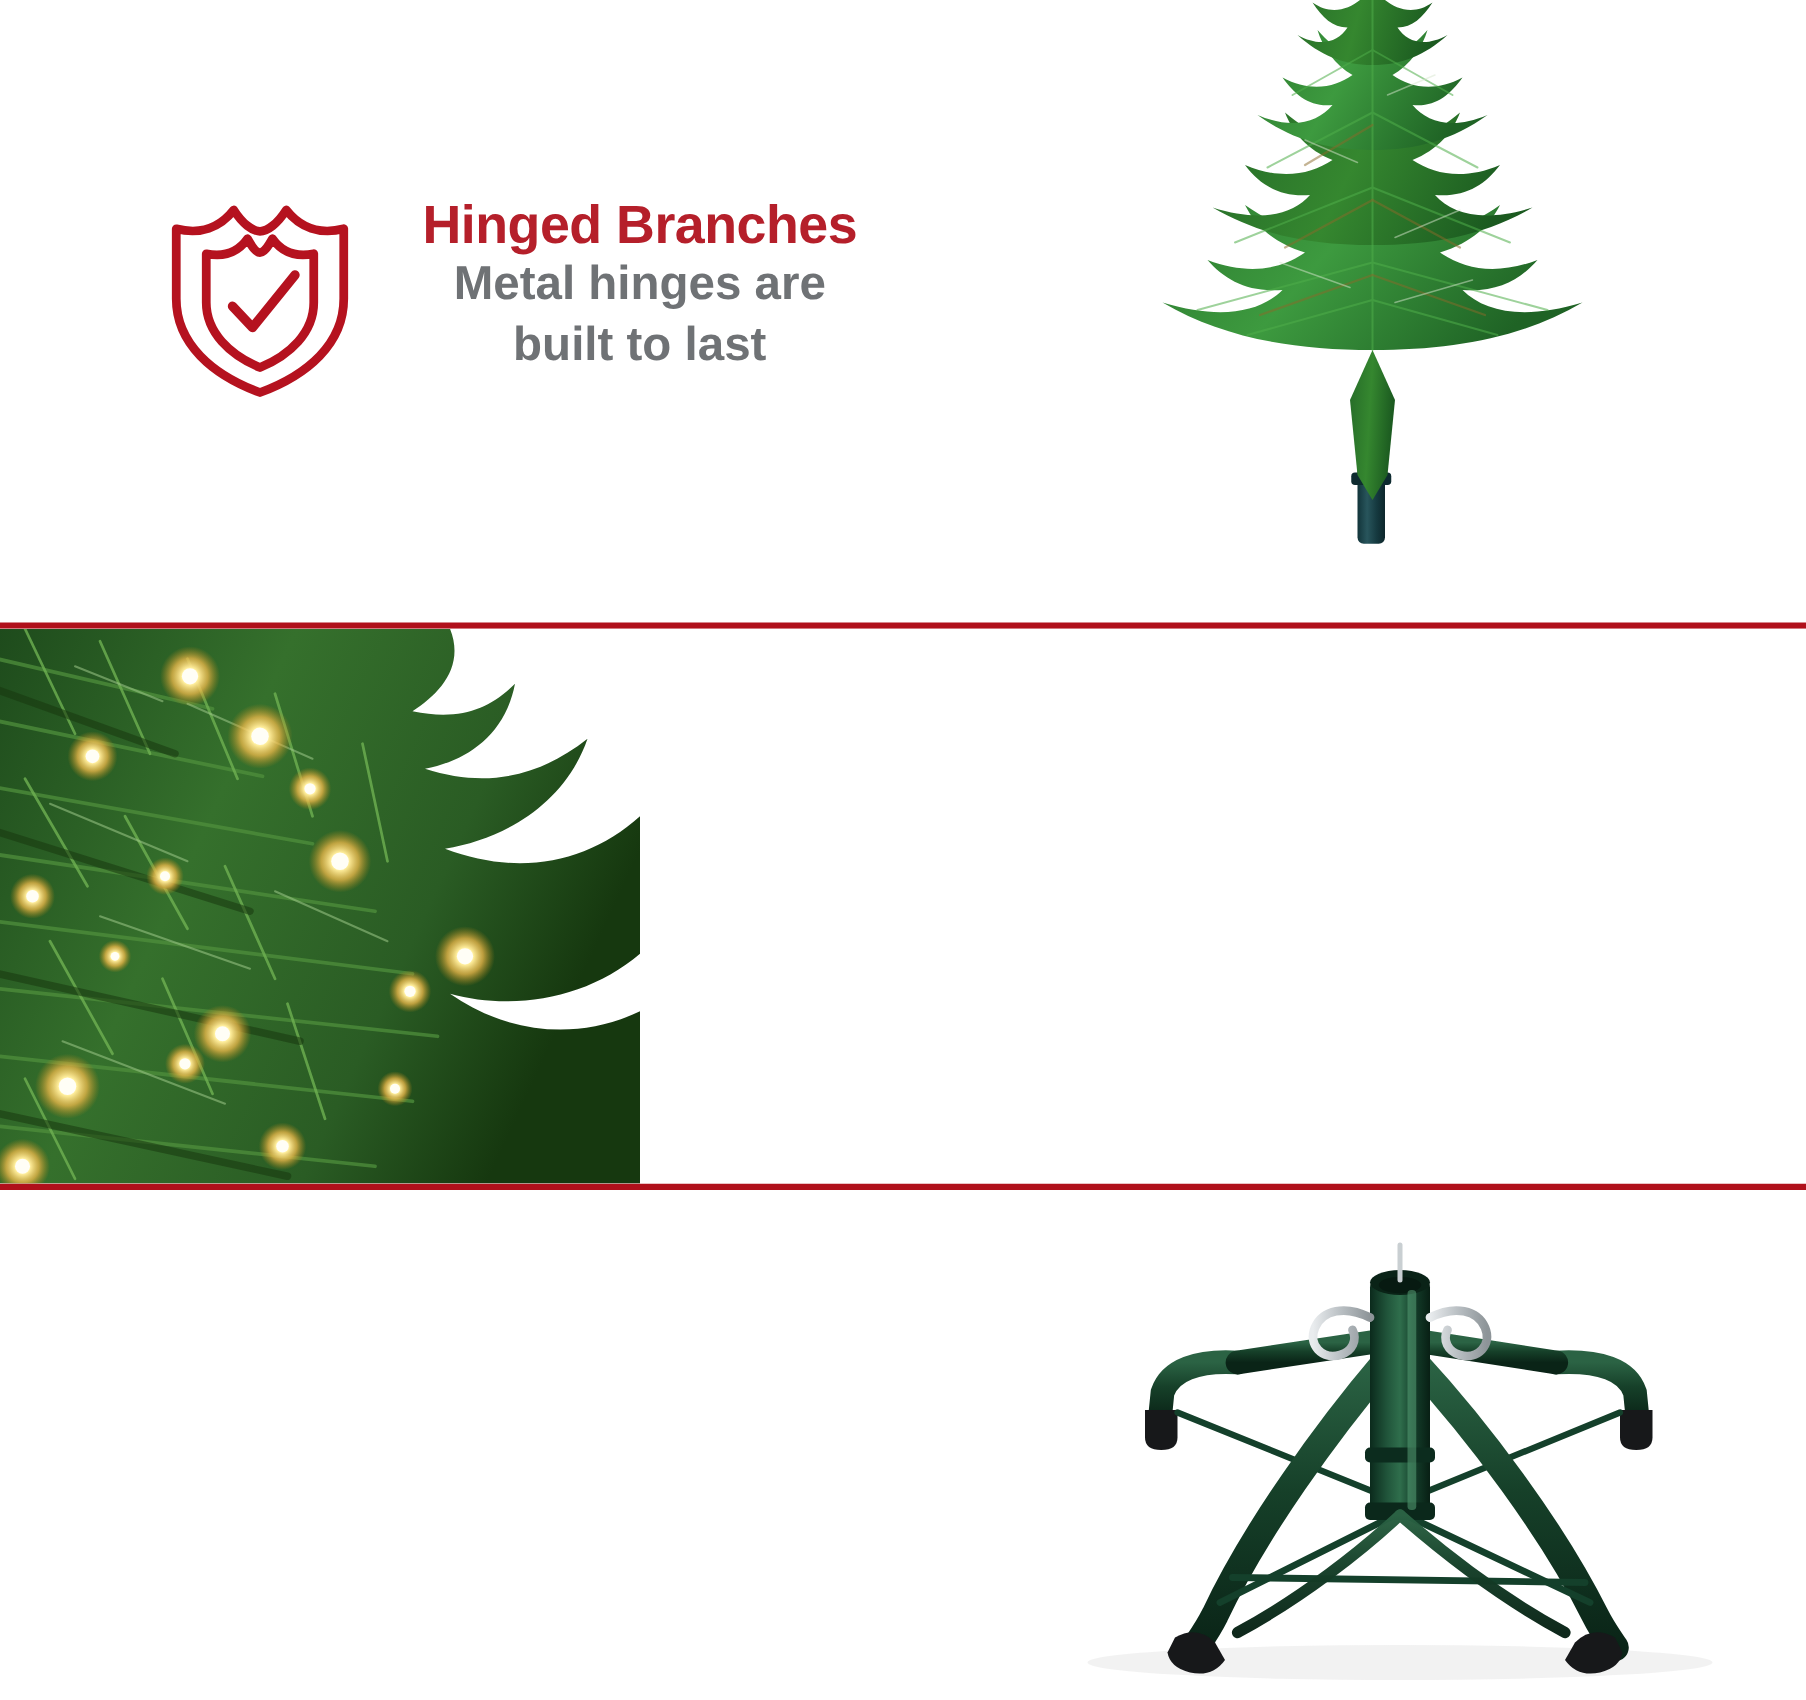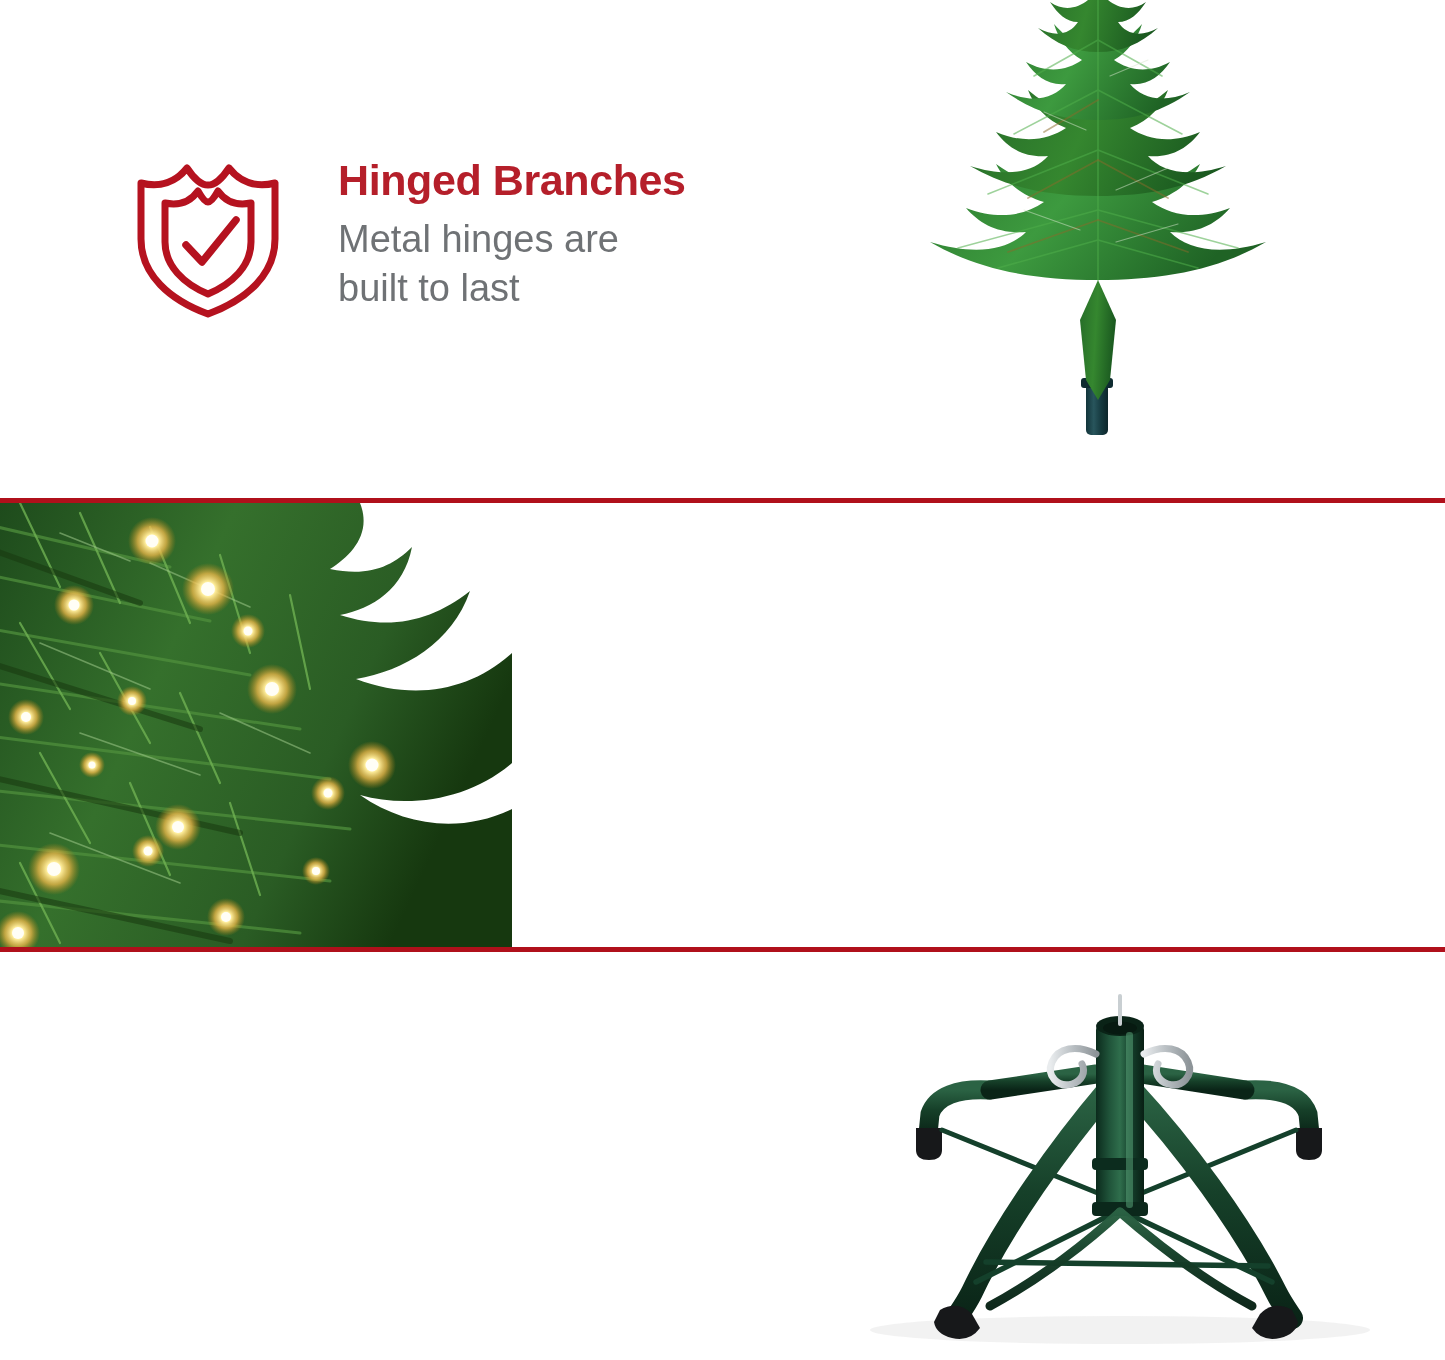--- a/index.html
+++ b/index.html
@@ -28,22 +28,22 @@
   #divider-top    { top: 498px; }
   #divider-bottom { top: 947px; }
 
   
   .feature { position: absolute; }
   .feature-title {
     font-size: 43px; font-weight: bold; letter-spacing: -0.4px;
     color: #b51f2a; line-height: 1.05; white-space: nowrap;
   }
   .feature-sub {
-    font-size: 38px; font-weight: 400; color: #6f7275;
-    line-height: 1.28; margin-top: 12px; white-space: pre-line;
+    font-size: 38px; font-weight: 700; color: #6f7275;
+    line-height: 1.28; margin-top: 0; white-space: pre-line; text-align: center;
   }
   #feature-hinged { left: 338px; top: 158px; }
 
   
   .icon-box { position: absolute; }
   #icon-shield { left: 128px; top: 160px;  width: 160px; height: 160px; }
 
   
   #photo-branch {
     position: absolute; left: 848px; top: -20px; width: 500px; height: 500px;

